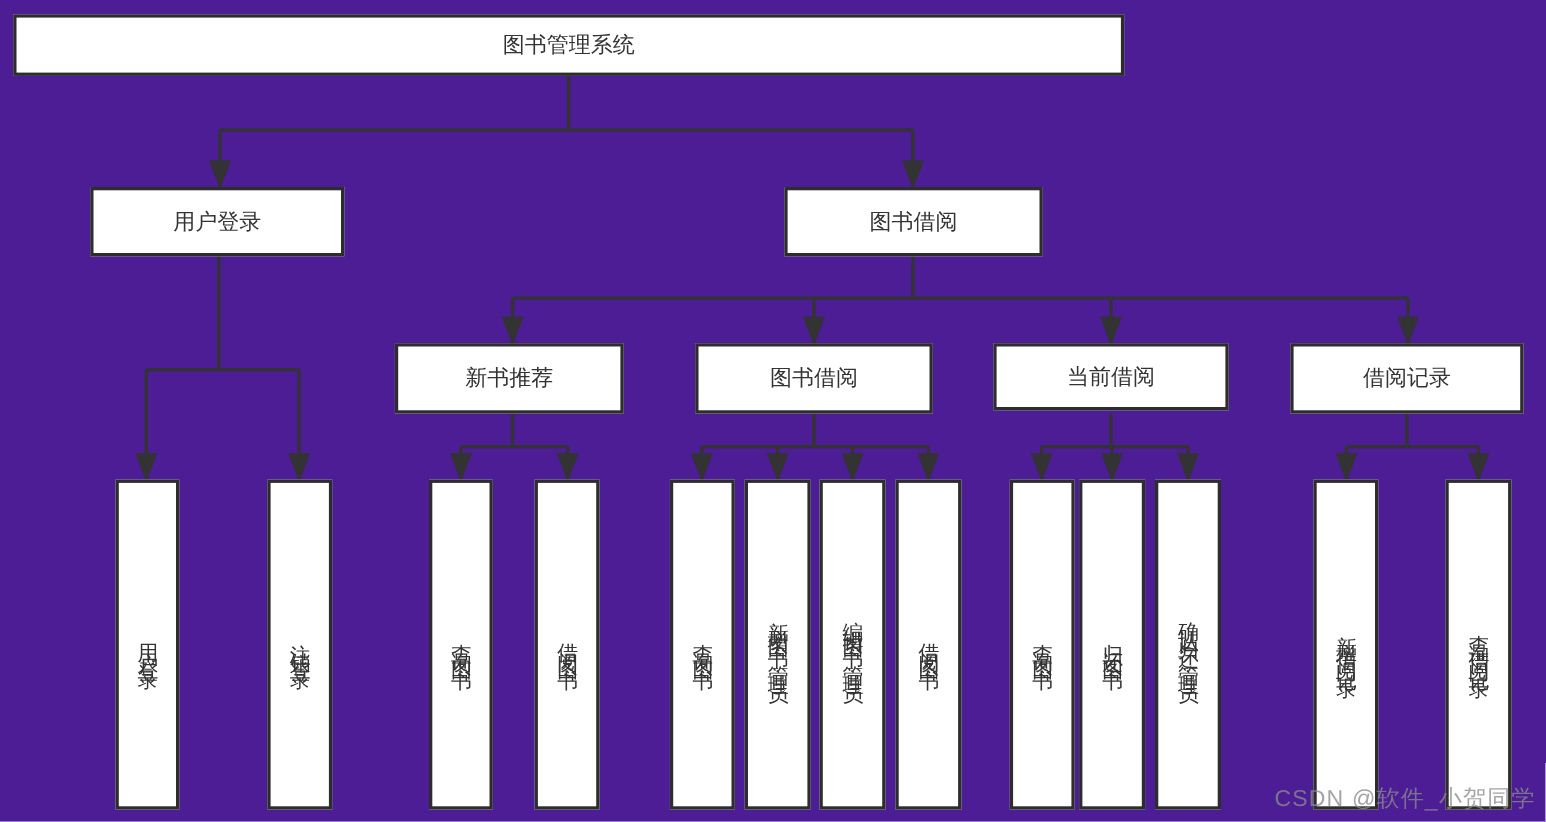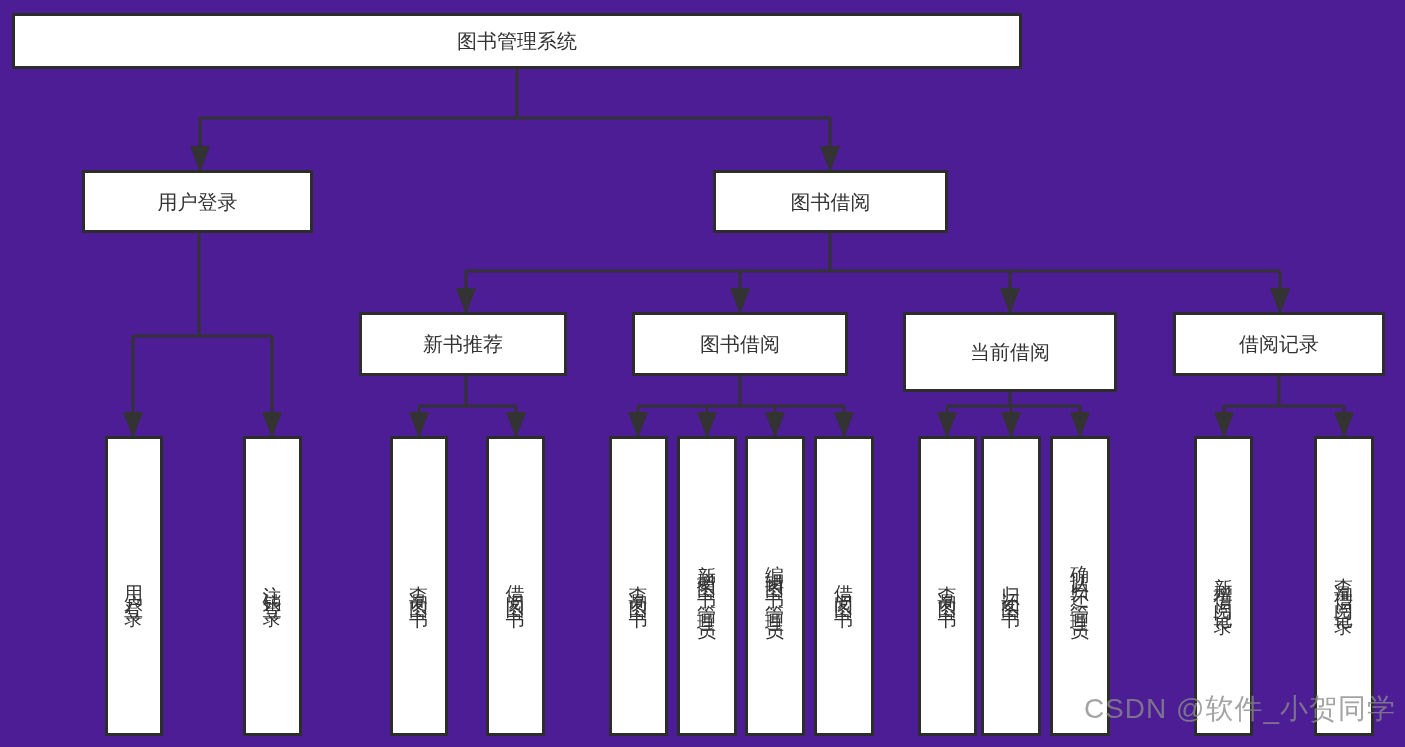--- a/index.html
+++ b/index.html
@@ -14,22 +14,22 @@
     position:absolute; box-sizing:border-box; background:#ffffff;
     border:3px solid #2d2d2d; display:flex; align-items:center; justify-content:center;
     color:#333333; font-size:20px; line-height:1;
   }
   .vbox { font-size:19px; }
   .vbox .vtext {
     writing-mode:vertical-rl; text-orientation:mixed;
     letter-spacing:8px; line-height:1; white-space:nowrap;
   }
   .watermark {
-    position:absolute; right:9px; bottom:19px;
-    font-size:28px; color:rgba(138,138,138,0.78); letter-spacing:1px;
+    position:absolute; right:9px; bottom:7px;
+    font-size:21px; color:rgba(138,138,138,0.78); letter-spacing:1px;
     pointer-events:none; z-index:5;
   }
 </style>
 </head>
 <body>
 
 <div class="canvas">
 
   <svg class="connectors" viewBox="0 0 1405 747" xmlns="http://www.w3.org/2000/svg">
 
@@ -80,21 +80,21 @@
   <div class="box" style="left:713px;top:170px;width:235px;height:63px;">
     <span>图书借阅</span>
   </div>
 
   <div class="box" style="left:359px;top:312px;width:208px;height:64px;">
     <span>新书推荐</span>
   </div>
   <div class="box" style="left:632px;top:312px;width:216px;height:64px;">
     <span>图书借阅</span>
   </div>
-  <div class="box" style="left:903px;top:312px;width:214px;height:80px;align-items:center;">
+  <div class="box" style="left:903px;top:312px;width:214px;height:61px;align-items:center;">
     <span>当前借阅</span>
   </div>
   <div class="box" style="left:1173px;top:312px;width:212px;height:64px;">
     <span>借阅记录</span>
   </div>
 
   <div class="box vbox" style="left:105px;top:436px;width:58px;height:300px;">
     <span class="vtext">用户登录</span>
   </div>
   <div class="box vbox" style="left:243px;top:436px;width:59px;height:300px;">

